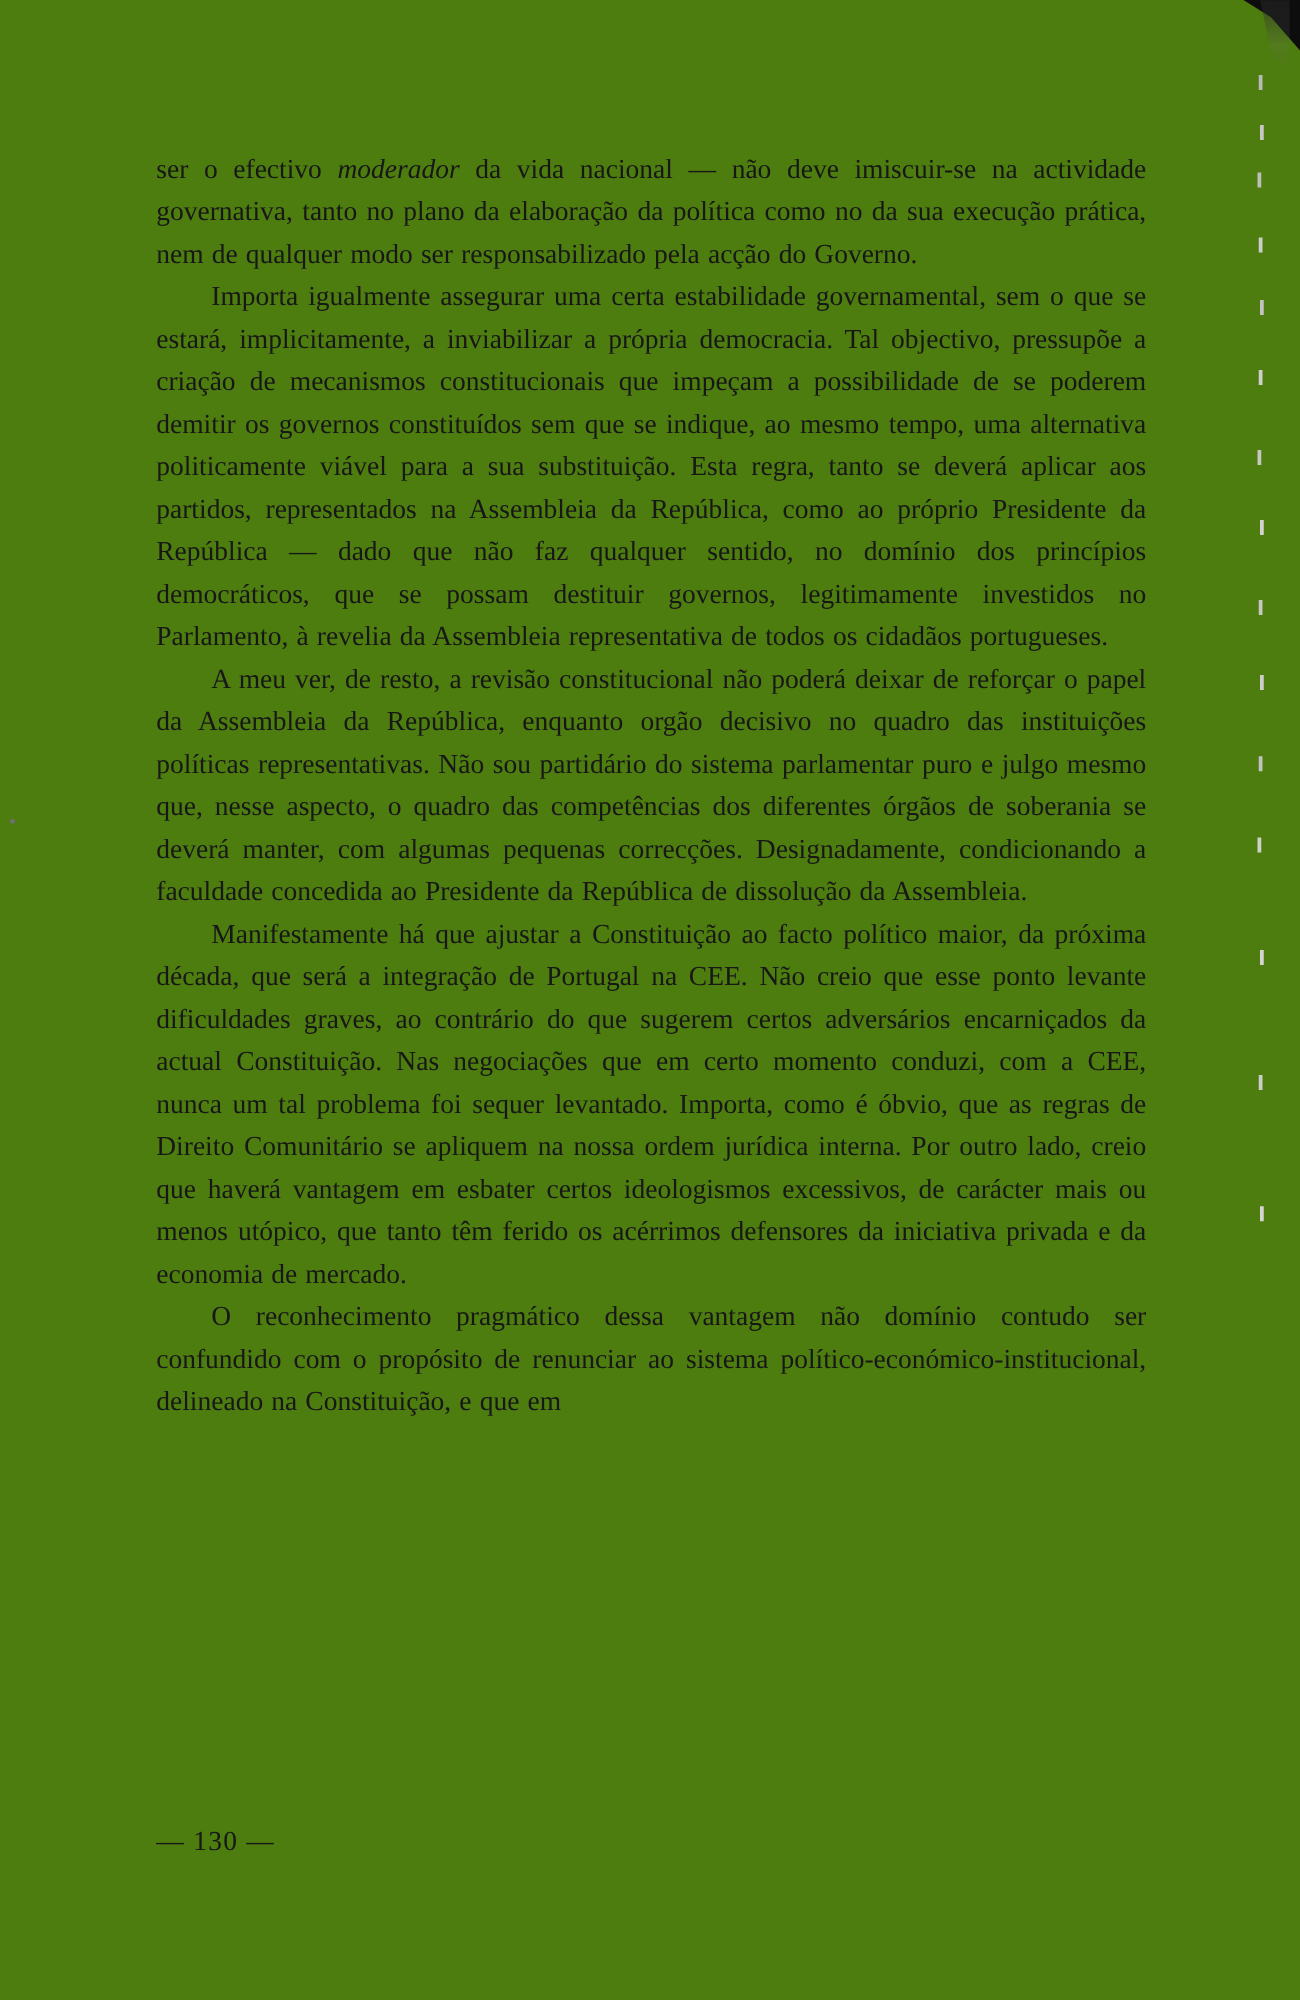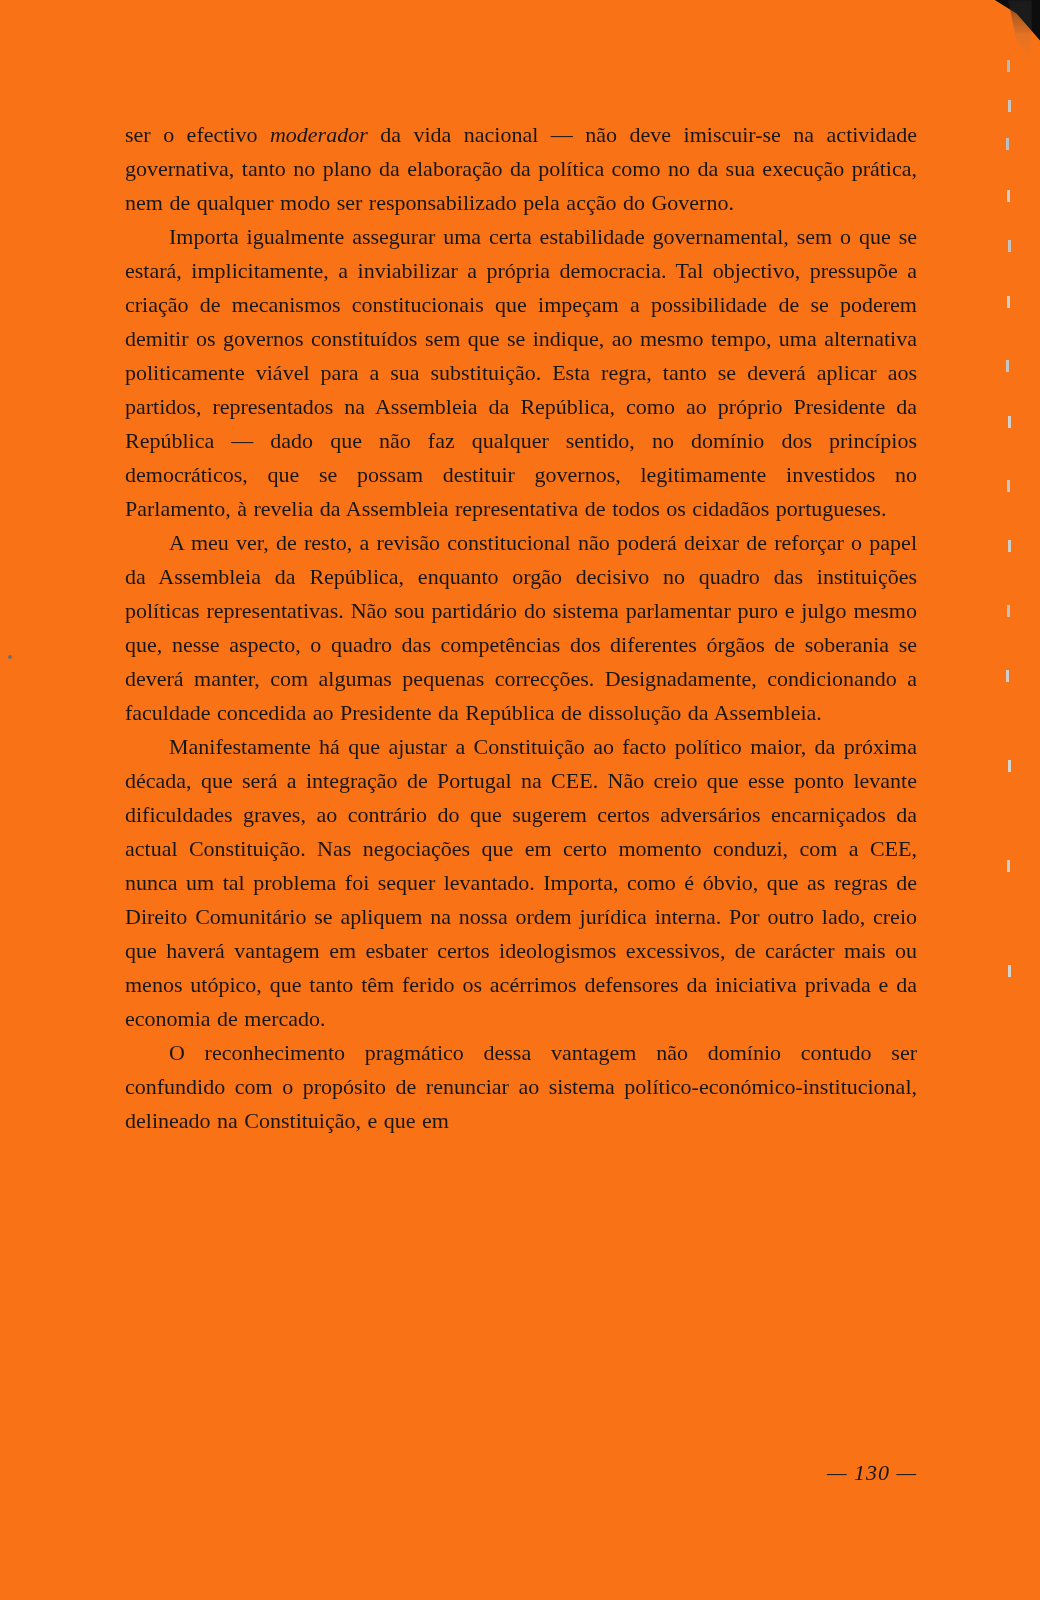--- a/index.html
+++ b/index.html
@@ -5,21 +5,21 @@
 <style>
   html, body {
     margin: 0;
     padding: 0;
     background: #ffffff;
   }
   .page {
     position: relative;
     width: 1040px;
     height: 1600px;
-    background: #f97316;
+    background: #4d7c0f;
     overflow: hidden;
     font-family: "Liberation Serif", "DejaVu Serif", serif;
     color: #171717;
   }
   
   .corner-artifact {
     position: absolute;
     top: 0;
     right: 0;
     width: 58px;
@@ -89,23 +89,22 @@
     text-indent: 0;
   }
   .para em {
     font-style: italic;
   }
   .page-number {
     position: absolute;
     left: 125px;
     width: 792px;
     top: 1460px;
-    text-align: right;
+    text-align: left;
     font-size: 22px;
-    font-style: italic;
     letter-spacing: 1px;
   }
 </style>
 </head>
 <body>
 
 <div class="page">
 
   <div class="corner-artifact"></div>
   <div class="corner-smudge"></div>

